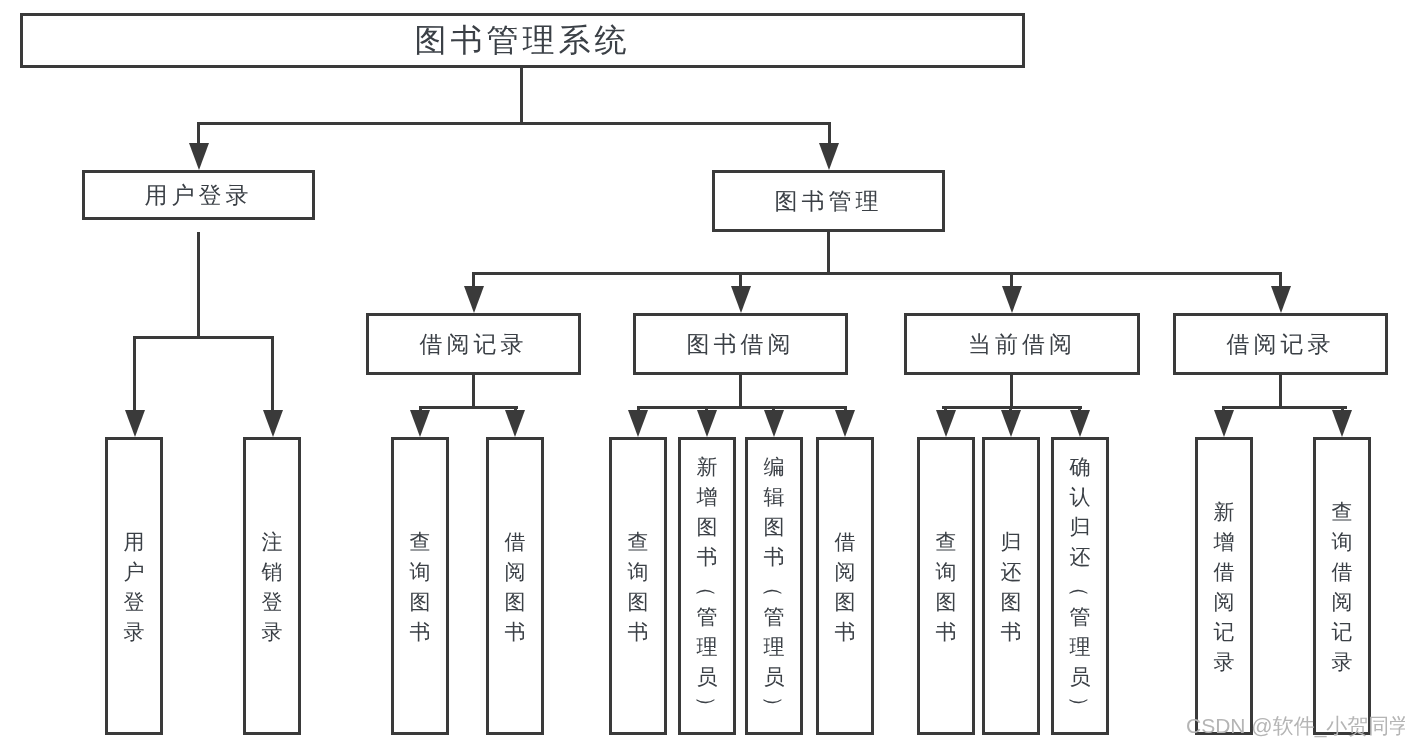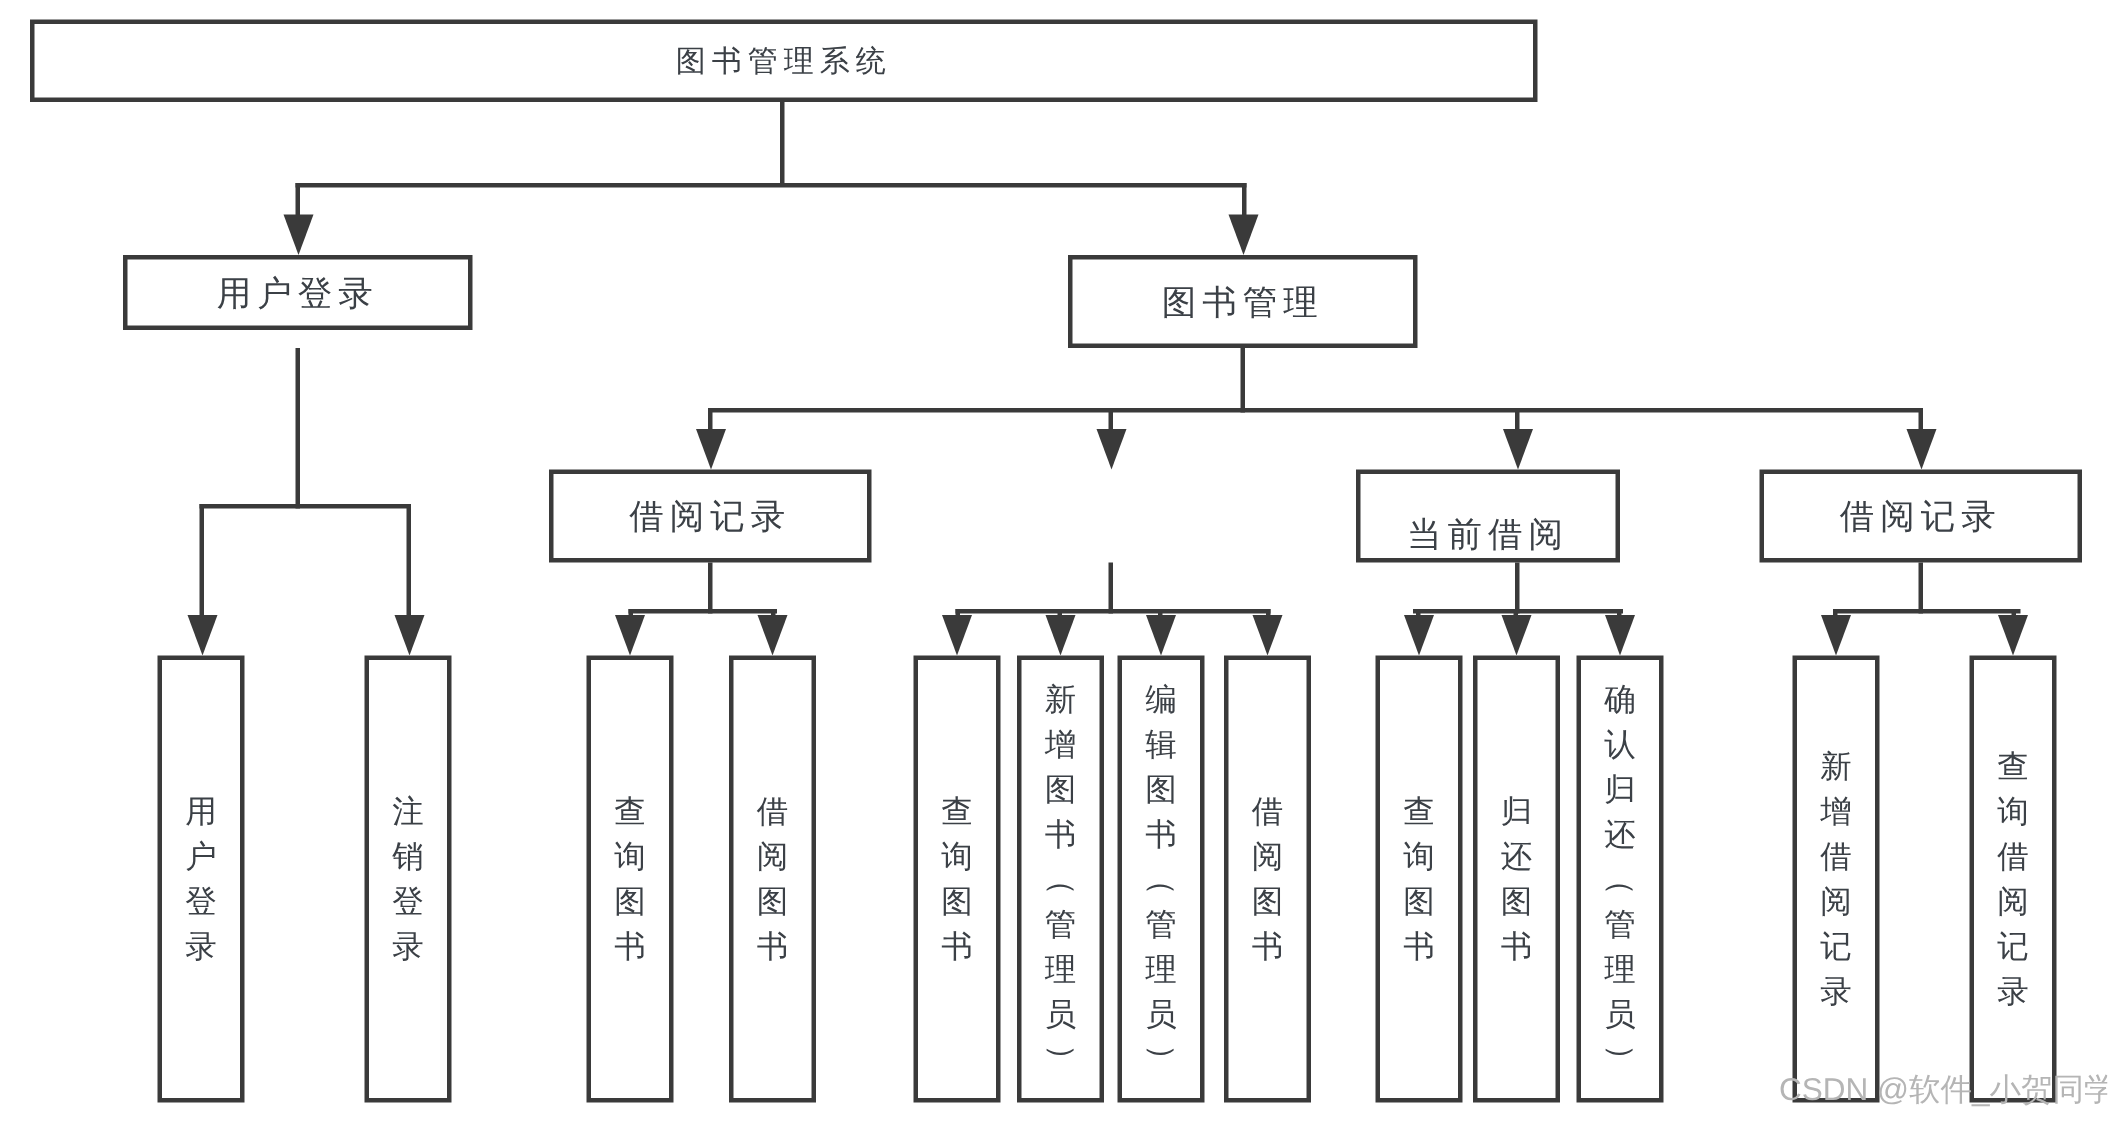--- a/index.html
+++ b/index.html
@@ -11,21 +11,21 @@
   html,body{margin:0;padding:0;background:var(--background);}
   body{font-family:"Liberation Sans","DejaVu Sans",sans-serif;}
   .canvas{position:relative;width:1405px;height:747px;background:var(--background);overflow:hidden;}
   
   .bx{
     position:absolute;box-sizing:border-box;background:var(--background);
     border:3px solid var(--line);color:var(--text);
     display:flex;align-items:center;justify-content:center;
   }
   .hbx{font-size:23px;letter-spacing:4px;white-space:nowrap;}
-  .root{font-size:20px;}
+  .root{font-size:32px;}
   .vbx{flex-direction:column;gap:9px;font-size:21px;width:58px;height:298px;top:437px;}
   .vchar{display:block;line-height:1;}
   .vchar.rot{transform:rotate(90deg);}
   
   .vl{position:absolute;width:3px;background:var(--line);}
   .hl{position:absolute;height:3px;background:var(--line);}
   .ah{position:absolute;width:0;height:0;
       border-left:10px solid transparent;border-right:10px solid transparent;
       border-top:27px solid var(--line);}
   .watermark{position:absolute;left:1186px;top:712px;font-size:21px;color:var(--watermark);white-space:nowrap;z-index:5;}
@@ -67,21 +67,24 @@
   <div class="vl" style="left:1010px;top:272px;height:16px;"></div>
   <div class="vl" style="left:1279px;top:272px;height:16px;"></div>
   <div class="ah" style="left:464px;top:286px;"></div>
   <div class="ah" style="left:731px;top:286px;"></div>
   <div class="ah" style="left:1002px;top:286px;"></div>
   <div class="ah" style="left:1271px;top:286px;"></div>
 
   <div class="bx hbx" style="left:366px;top:313px;width:215px;height:62px;">
     <span>借阅记录</span>
   </div>
-  <div class="bx hbx" style="left:904px;top:313px;width:176px;height:62px;align-items:flex-end;">
+  <div class="bx hbx" style="left:633px;top:313px;width:215px;height:62px;">
+    <span>图书借阅</span>
+  </div>
+  <div class="bx hbx" style="left:904px;top:313px;width:236px;height:62px;">
     <span>当前借阅</span>
   </div>
   <div class="bx hbx" style="left:1173px;top:313px;width:215px;height:62px;">
     <span>借阅记录</span>
   </div>
 
   <div class="vl" style="left:472px;top:375px;height:34px;"></div>
   <div class="hl" style="left:419px;top:406px;width:99px;"></div>
   <div class="vl" style="left:419px;top:406px;height:8px;"></div>
   <div class="vl" style="left:514px;top:406px;height:8px;"></div>

